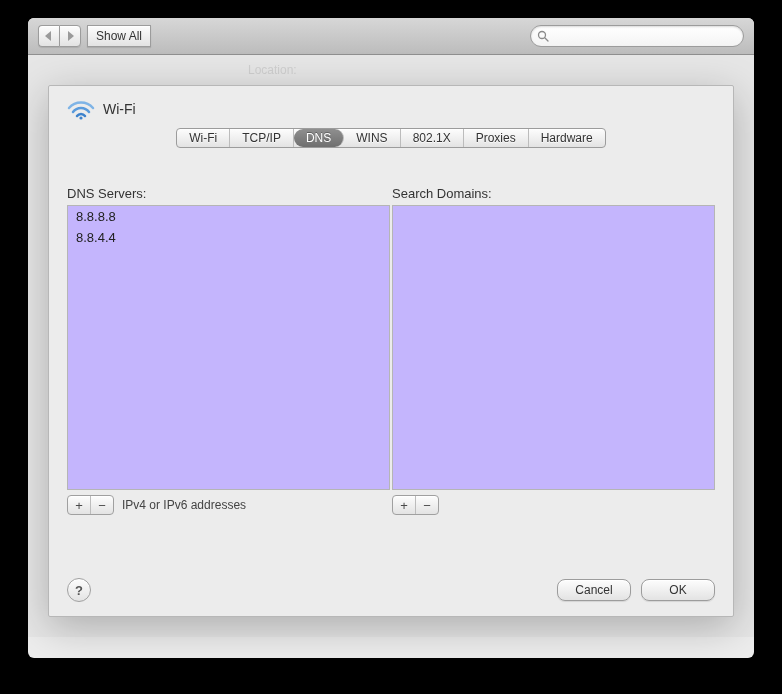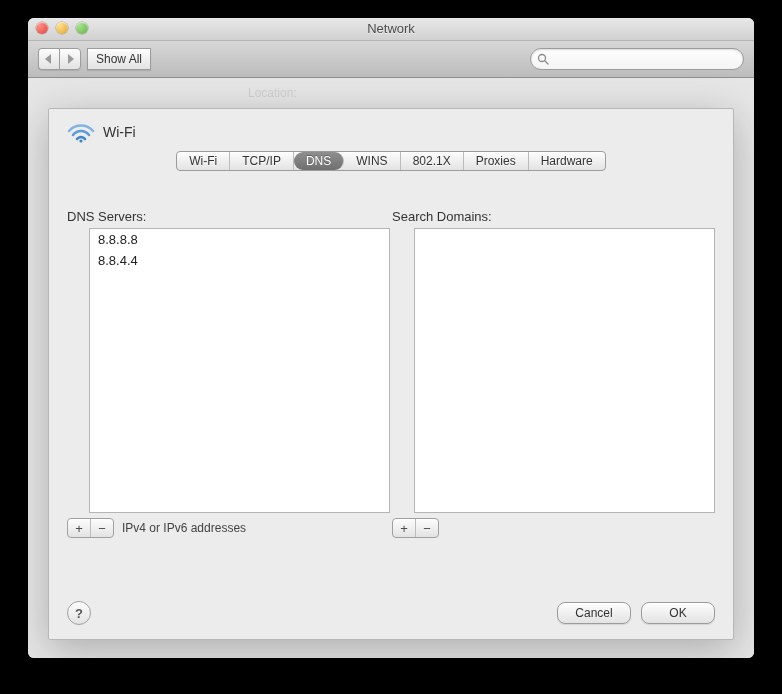--- a/index.html
+++ b/index.html
@@ -184,24 +184,23 @@
     display: flex;
     flex-direction: column;
   }
   .colhdr {
     font-size: 13px;
     color: #333;
     margin-bottom: 4px;
   }
   .listbox {
     flex: 1;
-    background: #ffffff;
+    background: #c4b5fd;
     border: 1px solid #b5b5b5;
     overflow: auto;
-    margin-left: 22px;
   }
   .listrow {
     padding: 3px 8px;
     font-size: 13px;
     color: #222;
   }
   .listfoot {
     display: flex;
     align-items: center;
     gap: 8px;
@@ -269,28 +268,20 @@
     font-size:12px;
     pointer-events:none;
     user-select:none;
   }
 </style>
 </head>
 <body>
 
 <div class="window">
 
-  <div class="titlebar">
-    <div class="traffic">
-      <span class="tl-close"></span>
-      <span class="tl-min"></span>
-      <span class="tl-zoom"></span>
-    </div>
-    <span>Network</span>
-  </div>
 
   <div class="toolbar">
     <div class="seg">
       <div class="segbtn">
         <svg width="8" height="10" viewBox="0 0 8 10">
             <polygon points="6,0 6,10 0,5" fill="#9a9a9a"></polygon>
           </svg>
       </div>
       <div class="segbtn">
         <svg width="8" height="10" viewBox="0 0 8 10">

